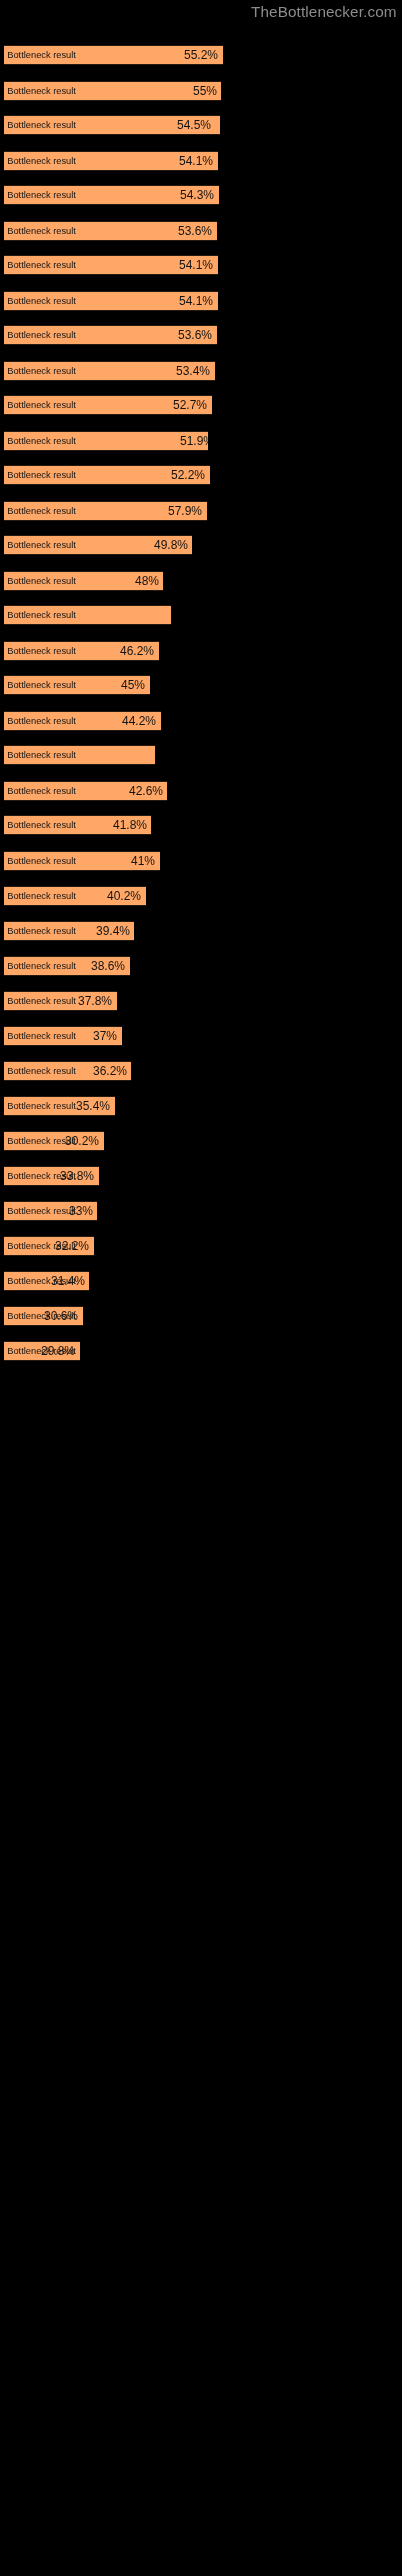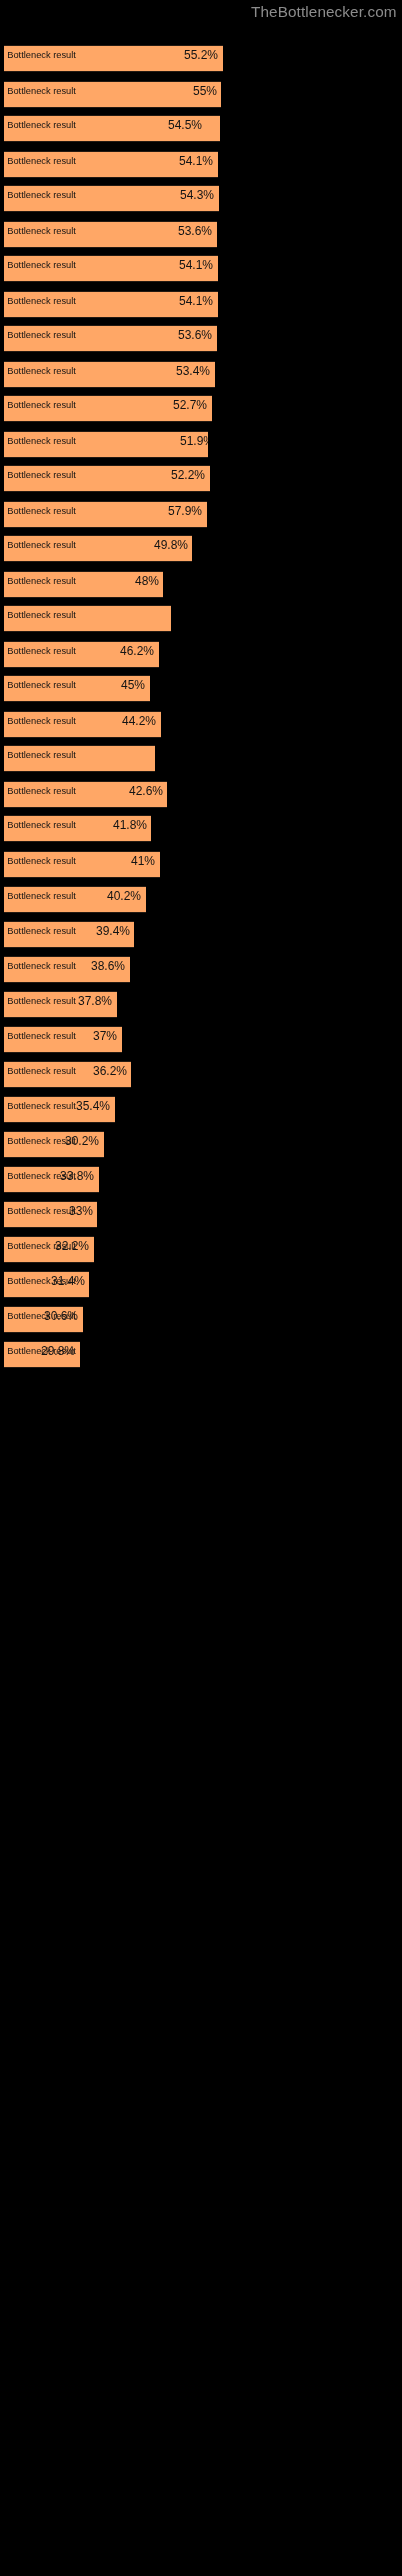--- a/index.html
+++ b/index.html
@@ -41,21 +41,21 @@
     position: absolute;
     left: 0;
     height: 21px;
     width: 403px;
   }
 
   .bar {
     position: absolute;
     left: 4px;
     top: 0;
-    height: 27px;
+    height: 20px;
     box-sizing: border-box;
     background: #ffa766;
     border-top: 0.8px solid #241a12;
     border-bottom: 0.8px solid #241a12;
     overflow: hidden;
     white-space: nowrap;
     padding-left: 34px;
   }
 
   .bar-label {
@@ -94,21 +94,21 @@
     </div>
     <div class="bar-row" style="top: 81px;">
       <div class="bar" style="width: 217px;">
         <span class="bar-label">Bottleneck result</span>
         <span class="bar-value" style="left: 171px; width: 42px;">55%</span>
       </div>
     </div>
     <div class="bar-row" style="top: 115px;">
       <div class="bar" style="width: 216px;">
         <span class="bar-label">Bottleneck result</span>
-        <span class="bar-value" style="left: 156px; width: 42px;">54.5%</span>
+        <span class="bar-value" style="left: 165px; width: 42px;">54.5%</span>
       </div>
     </div>
     <div class="bar-row" style="top: 151px;">
       <div class="bar" style="width: 214px;">
         <span class="bar-label">Bottleneck result</span>
         <span class="bar-value" style="left: 167px; width: 42px;">54.1%</span>
       </div>
     </div>
     <div class="bar-row" style="top: 185px;">
       <div class="bar" style="width: 215px;">

